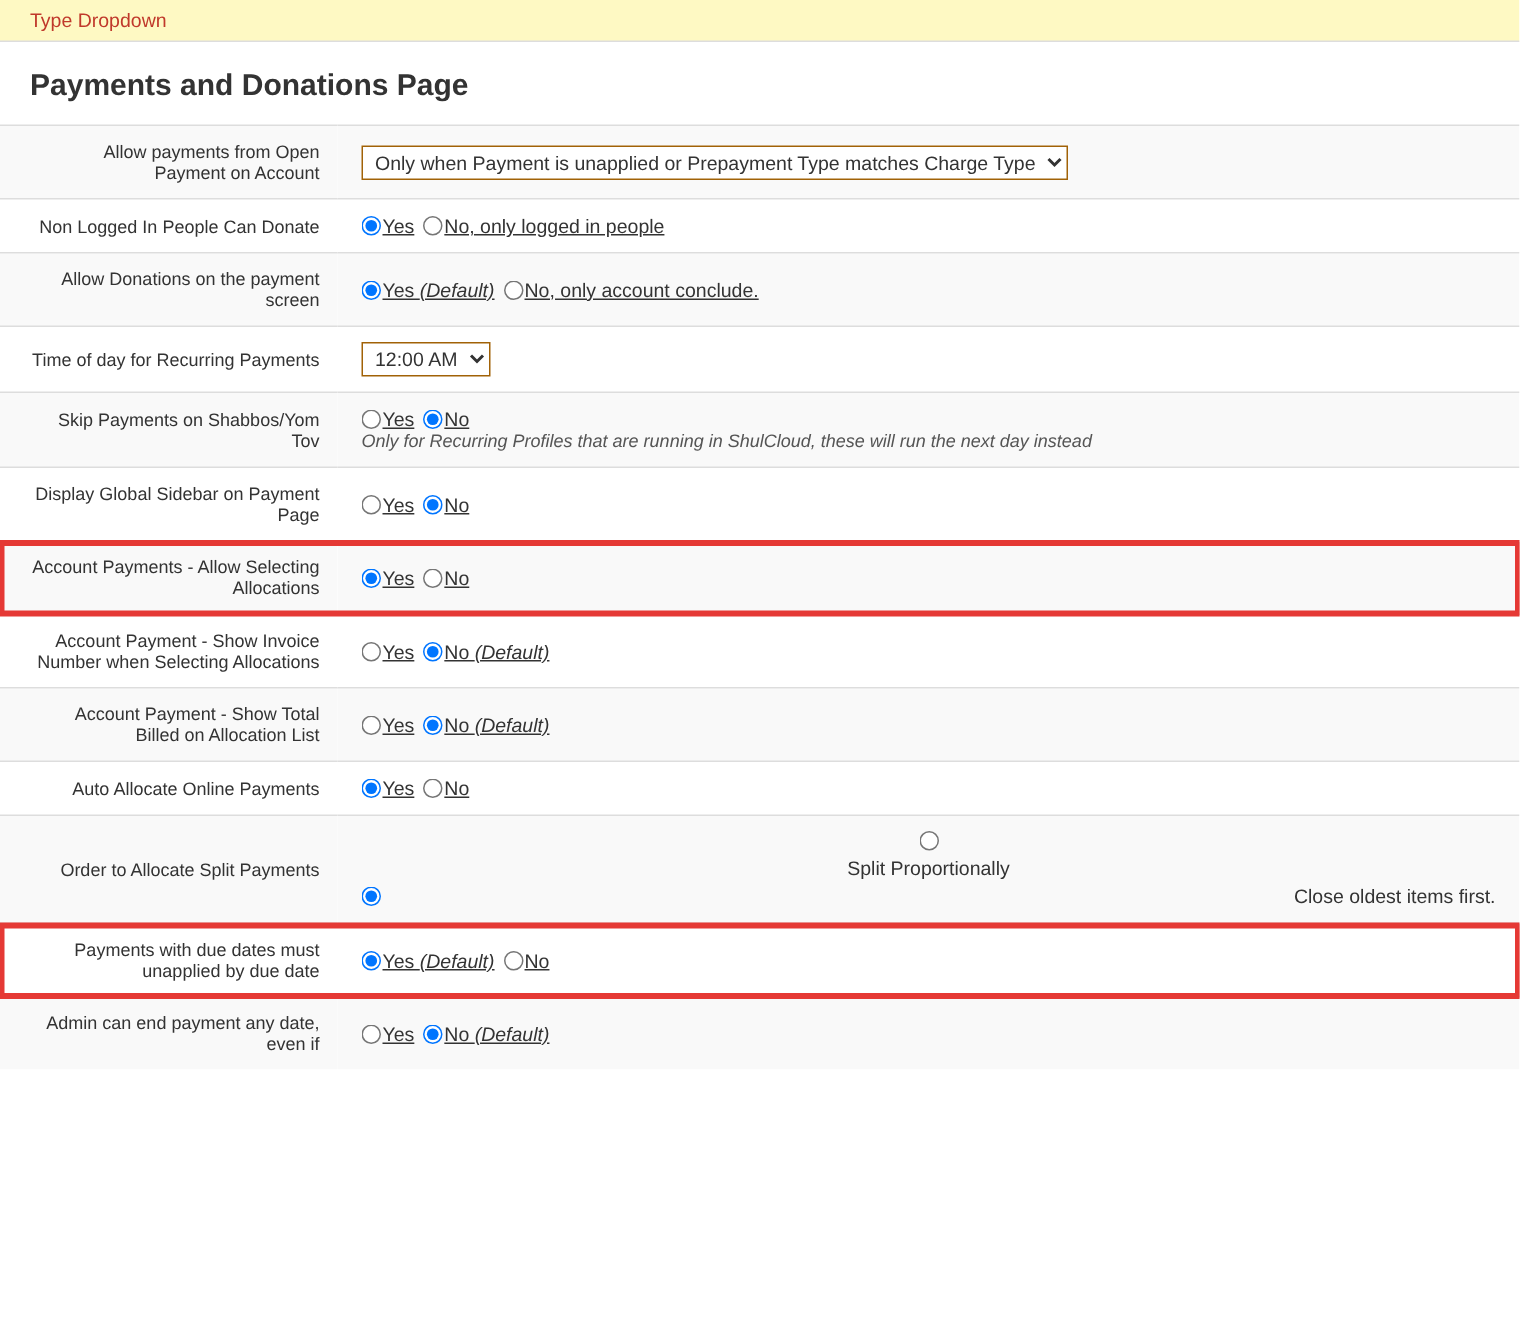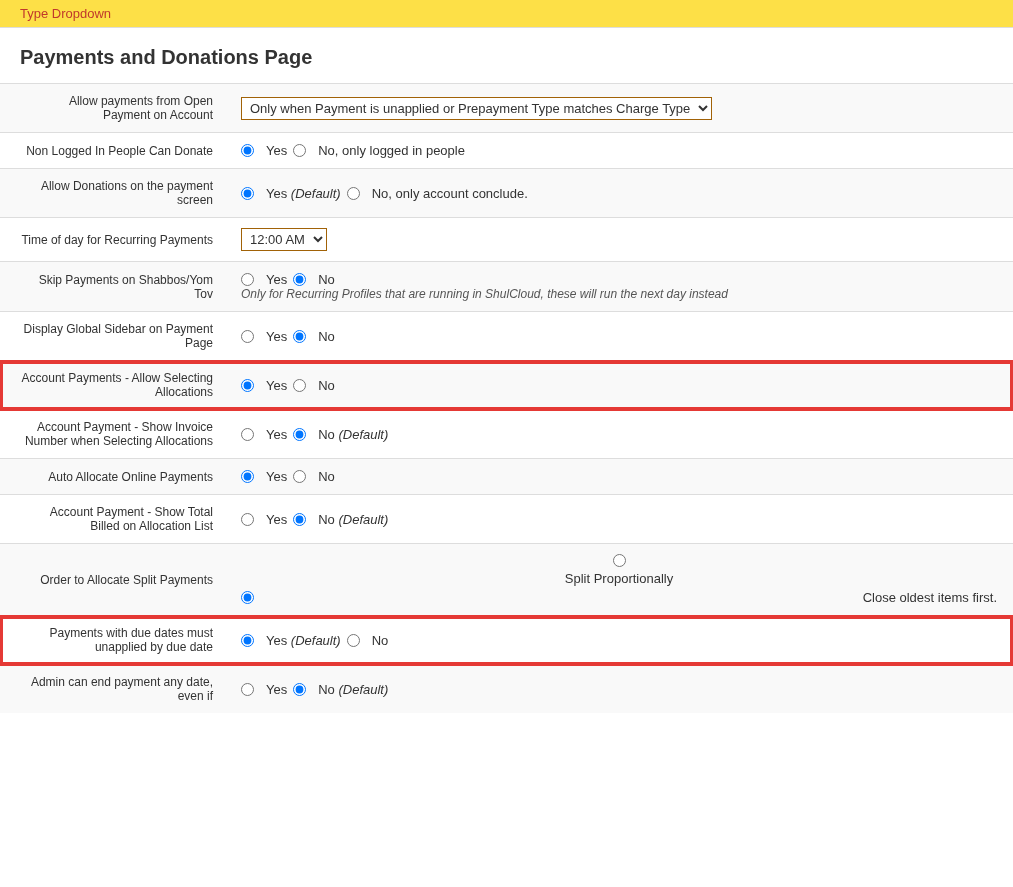--- a/index.html
+++ b/index.html
@@ -8,21 +8,21 @@
       font-size: 13px;
       background: #fff;
       color: #333;
     }
     .page-container {
       max-width: 1013px;
       margin: 0 auto;
       padding: 0;
     }
     .top-bar {
-      background: #fde047;
+      background: #fef9c3;
       border-bottom: 1px solid #ddd;
       padding: 6px 20px;
       color: #c0392b;
       font-size: 13px;
     }
     .page-title {
       font-size: 20px;
       font-weight: bold;
       color: #333;
       padding: 18px 20px 14px 20px;
@@ -62,23 +62,24 @@
     }
     .radio-group {
       display: flex;
       align-items: center;
       gap: 6px;
       flex-wrap: wrap;
     }
     .radio-group label {
       display: flex;
       align-items: center;
-      gap: 12px;
+      gap: 1px;
       cursor: pointer;
       font-size: 13px;
+      text-decoration: underline;
     }
     .radio-group input[type="radio"] {
       cursor: pointer;
     }
     .small-note {
       font-size: 12px;
       color: #555;
       font-style: italic;
     }
     .stacked-options {
@@ -198,45 +199,45 @@
                   <span>Yes</span>
                 </label> 
                 <label>
                   <input type="radio" name="setting-account-payment-show-invoice" value="no" checked="" style="">
                   <span>No <em>(Default)</em></span>
                 </label>
               </div>
             </td>
           </tr>
           <tr>
-            <td class="label-cell">Auto Allocate Online Payments</td>
-            <td class="value-cell">
-              <div class="radio-group">
-                <label>
-                  <input type="radio" name="setting-auto-allocate-online" value="yes" checked="" style="">
-                  <span>Yes</span>
-                </label> 
-                <label>
-                  <input type="radio" name="setting-auto-allocate-online" value="no" style="">
-                  <span>No</span>
-                </label>
-              </div>
-            </td>
-          </tr>
-          <tr>
             <td class="label-cell">Account Payment - Show Total Billed on Allocation List</td>
             <td class="value-cell">
               <div class="radio-group">
                 <label>
                   <input type="radio" name="setting-account-payment-show-total" value="yes" style="">
                   <span>Yes</span>
                 </label> 
                 <label>
                   <input type="radio" name="setting-account-payment-show-total" value="no" checked="" style="">
                   <span>No <em>(Default)</em></span>
+                </label>
+              </div>
+            </td>
+          </tr>
+          <tr>
+            <td class="label-cell">Auto Allocate Online Payments</td>
+            <td class="value-cell">
+              <div class="radio-group">
+                <label>
+                  <input type="radio" name="setting-auto-allocate-online" value="yes" checked="" style="">
+                  <span>Yes</span>
+                </label> 
+                <label>
+                  <input type="radio" name="setting-auto-allocate-online" value="no" style="">
+                  <span>No</span>
                 </label>
               </div>
             </td>
           </tr>
           <tr>
             <td class="label-cell">Order to Allocate Split Payments</td>
             <td class="value-cell">
               <div class="stacked-options">
                 <label style="display: flex; align-items: center; gap: 4px; flex-direction: column;">
                   <input type="radio" name="setting-order-allocate-split" value="proportionally" style="">

